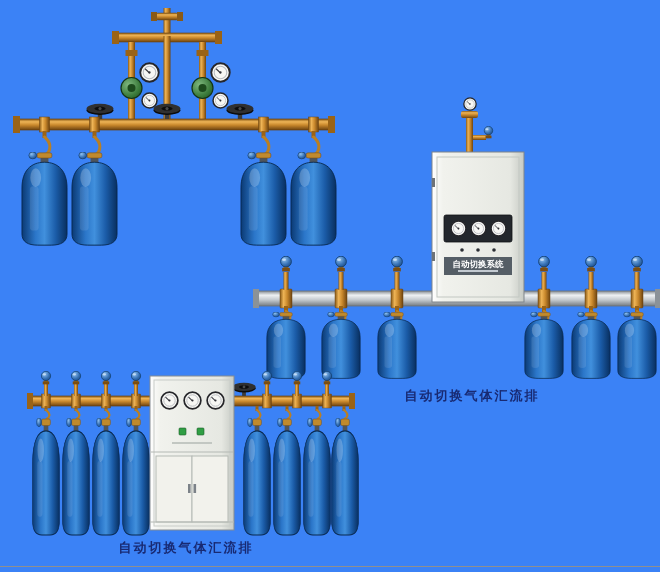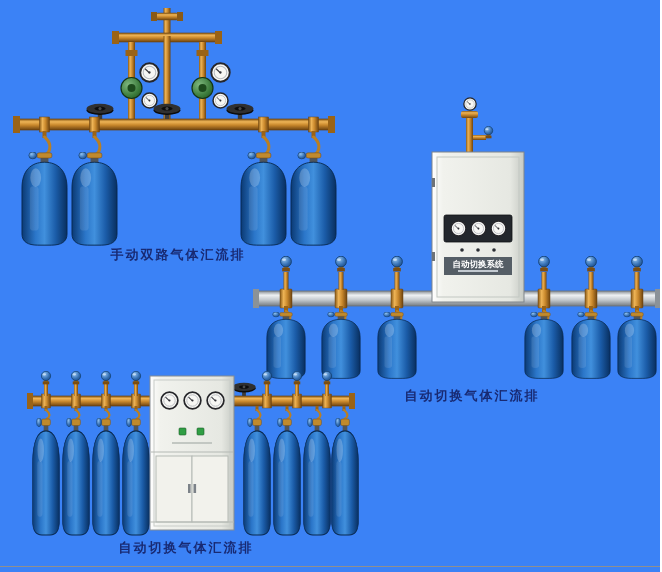--- a/index.html
+++ b/index.html
@@ -330,17 +330,16 @@
       <line x1="151" y1="452" x2="233" y2="452" stroke="#b4b9b4" stroke-width="1"></line>
       <rect x="156" y="456" width="36" height="66" fill="#f2f2ec" stroke="#b4b9b4" stroke-width="1"></rect>
       <rect x="192" y="456" width="36" height="66" fill="#f2f2ec" stroke="#b4b9b4" stroke-width="1"></rect>
       <rect x="188" y="484" width="2.6" height="9" fill="#7c8288"></rect>
       <rect x="193.5" y="484" width="2.6" height="9" fill="#7c8288"></rect>
       <line x1="150" y1="522" x2="234" y2="522" stroke="#b4b9b4" stroke-width="1"></line>
     </g>
   </g>
 </svg>
 
-  <div class="caption" id="cap1">手动双路气体汇流排</div>
   <div class="caption" id="cap2">自动切换气体汇流排</div>
   <div class="caption" id="cap3">自动切换气体汇流排</div>
   <div class="bottom-rule"></div>
 </div>
 
 </body></html>

